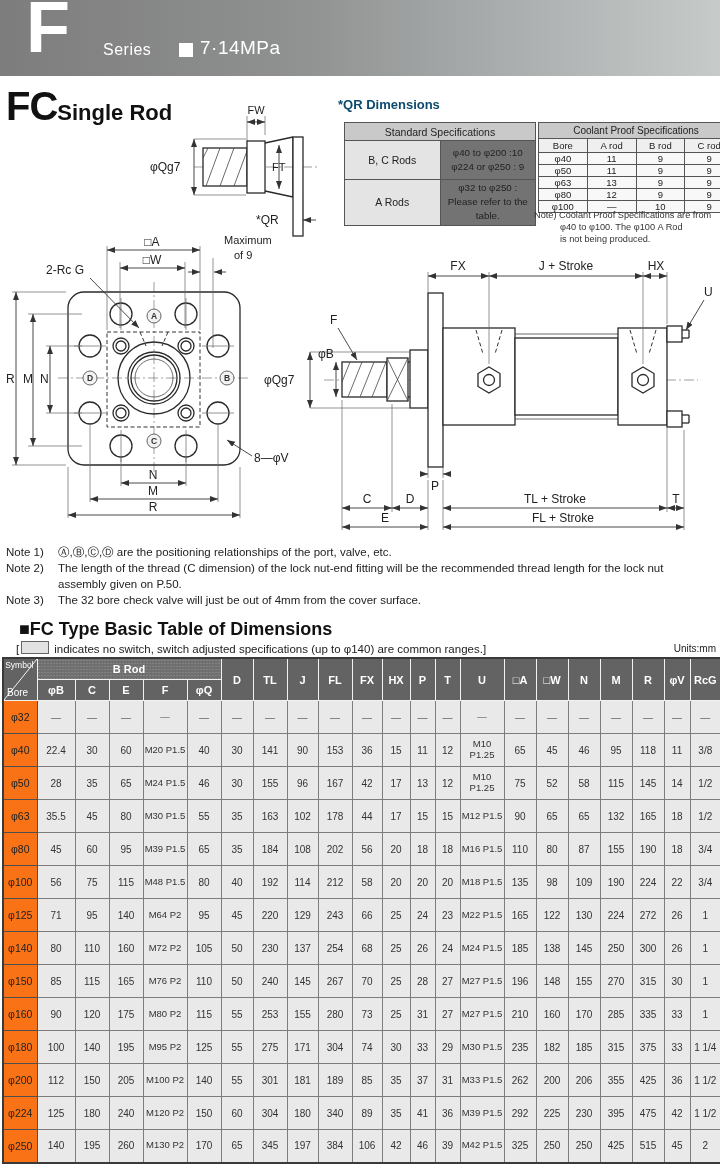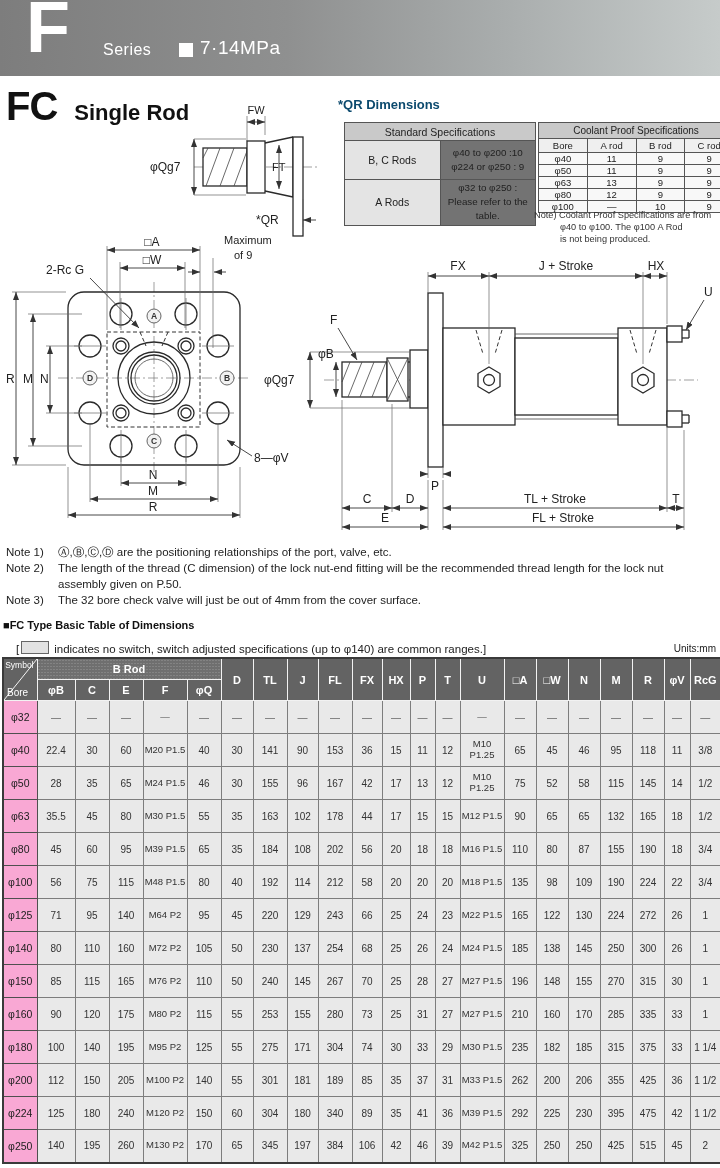--- a/index.html
+++ b/index.html
@@ -15,21 +15,21 @@
   #banner .f-letter{position:absolute;left:26px;top:-14px;font-size:72px;font-weight:bold;color:#fff;}
   #banner .series{position:absolute;left:103px;top:41px;font-size:16px;color:#fff;letter-spacing:.5px;text-align:center;}
   #banner .sq{position:absolute;left:179px;top:43px;width:14px;height:14px;background:#fff;}
   #banner .mpa{position:absolute;left:200px;top:37px;font-size:19px;color:#fff;letter-spacing:.5px;}
   #banner .url{position:absolute;left:380px;top:20px;font-size:29px;font-weight:bold;color:#f6d593;
     letter-spacing:.5px;text-decoration:none;}
 
   
   #fc-title{left:6px;top:84px;}
   #fc-title .big{font-size:40px;font-weight:bold;letter-spacing:-1px;color:#111;}
-  #fc-title .sub{font-size:22px;font-weight:bold;color:#111;margin-left:17px;}
+  #fc-title .sub{font-size:22px;font-weight:bold;color:#111;margin-left:0;}
 
   
   #qr-title{left:338px;top:97px;font-size:13px;font-weight:bold;color:#0c4a6e;}
   #std-wrap{left:344px;top:122px;}
   table.spec{border-collapse:collapse;table-layout:fixed;width:192px;}
   table.spec th{background:#c9c9c9;border:1px solid #555;font-size:10.5px;font-weight:normal;height:17px;padding:0;}
   table.spec td{border:1px solid #555;text-align:center;padding:1px 0;}
   table.spec td.lab{width:72px;background:#e4e4e4;font-size:10.5px;}
   table.spec td.val{background:#737373;font-size:9.8px;line-height:1.45;height:36px;}
 
@@ -41,38 +41,38 @@
   #cool-note{left:534px;top:210px;width:184px;font-size:9.2px;line-height:1.3;color:#333;}
   #cool-note .in{padding-left:26px;}
 
   
   #notes{left:6px;top:544px;width:706px;font-size:11.5px;line-height:1.4;color:#222;}
   .note-row{display:flex;}
   .note-row .nlab{width:52px;flex:none;}
   .note-row .ntext{flex:1;}
 
   
-  #sec-title{left:3px;top:619px;font-size:11px;font-weight:bold;color:#111;}
+  #sec-title{left:19px;top:619px;font-size:18px;font-weight:bold;color:#111;}
   #legend{left:16px;top:641px;font-size:11.5px;color:#222;}
   #legend .swatch{display:inline-block;width:26px;height:11px;background:#e2e2e2;border:1px solid #666;
     vertical-align:-1px;margin:0 5px 0 2px;}
   #units{right:4px;top:643px;font-size:10px;color:#222;}
 
   #dims-wrap{left:2px;top:657px;}
   table.dims{border-collapse:collapse;table-layout:fixed;width:716px;border:2px solid #3a3a3a;}
   table.dims thead th{background:#636363;color:#fff;border:1px solid #f2f2f2;font-size:11px;font-weight:bold;
     padding:0;height:20px;}
   table.dims thead th.group{background-color:#6f6f6f;
     background-image:radial-gradient(circle,rgba(255,255,255,.28) 1px,transparent 1px);background-size:3px 3px;}
   table.dims thead th.corner{position:relative;padding:0;
     background:linear-gradient(to bottom right,#636363 48.5%,#f5f5f5 50%,#636363 51.5%);}
   .corner .sym{position:absolute;top:1px;right:3px;font-size:8.5px;font-weight:normal;}
   .corner .boretxt{position:absolute;bottom:2px;left:3px;font-size:10px;font-weight:normal;}
   table.dims tbody tr{height:33px;}
-  table.dims tbody th.bore{background:#f9a8d4;border:1px solid #4f4f4f;font-weight:normal;font-size:10.5px;padding:0;}
+  table.dims tbody th.bore{background:#f97316;border:1px solid #4f4f4f;font-weight:normal;font-size:10.5px;padding:0;}
   table.dims tbody td{background:#e9e9e9;border:1px solid #7d7d7d;font-size:10px;color:#333;
     text-align:center;white-space:nowrap;padding:0;}
   table.dims tbody td.wrap{white-space:normal;line-height:1.12;font-size:9.5px;}
   table.dims tbody tr.empty td{color:#666;}
 
   
   svg{position:absolute;overflow:visible;}
   .part{stroke:#2a2a2a;stroke-width:1.3;fill:none;}
   .partf{stroke:#2a2a2a;stroke-width:1.3;fill:#fff;}
   .thin{stroke:#444;stroke-width:.8;fill:none;}

